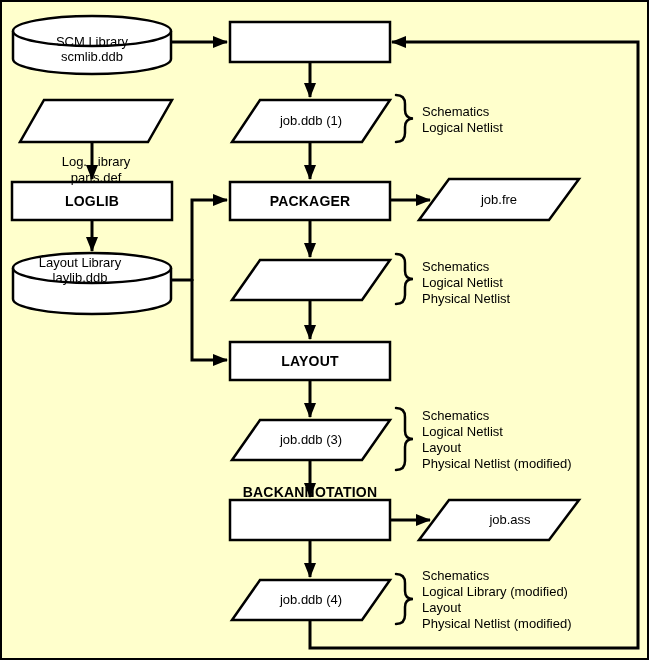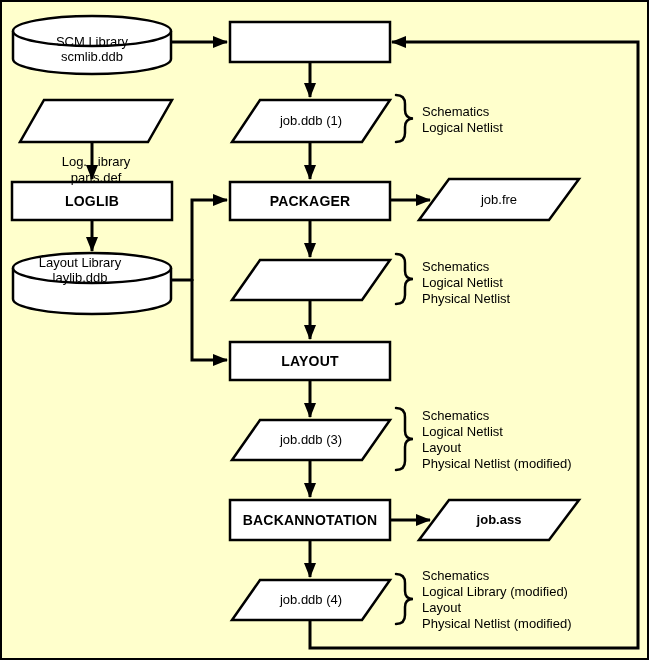--- a/index.html
+++ b/index.html
@@ -135,23 +135,23 @@
 
   <div class="lbl" style="left:230px; top:418px; width:158px; line-height:40px;">job.ddb (3)</div>
 
   <div class="lbl ann" style="left:420px; top:406px;">
     <div>Schematics</div>
     <div>Logical Netlist</div>
     <div>Layout</div>
     <div>Physical Netlist (modified)</div>
   </div>
 
-  <div class="lbl proc" style="left:228px; top:498px; width:160px; line-height:40px;">BACKANNOTATION</div>
+  <div class="lbl proc" style="left:228px; top:470px; width:160px; line-height:40px;">BACKANNOTATION</div>
 
-  <div class="lbl" style="left:417px; top:498px; width:160px; line-height:40px;font-weight:bold;">job.ass</div>
+  <div class="lbl" style="left:428px; top:498px; width:160px; line-height:40px;">job.ass</div>
 
   <div class="lbl" style="left:230px; top:578px; width:158px; line-height:40px;">job.ddb (4)</div>
 
   <div class="lbl ann" style="left:420px; top:566px;">
     <div>Schematics</div>
     <div>Logical Library (modified)</div>
     <div>Layout</div>
     <div>Physical Netlist (modified)</div>
   </div>
 

